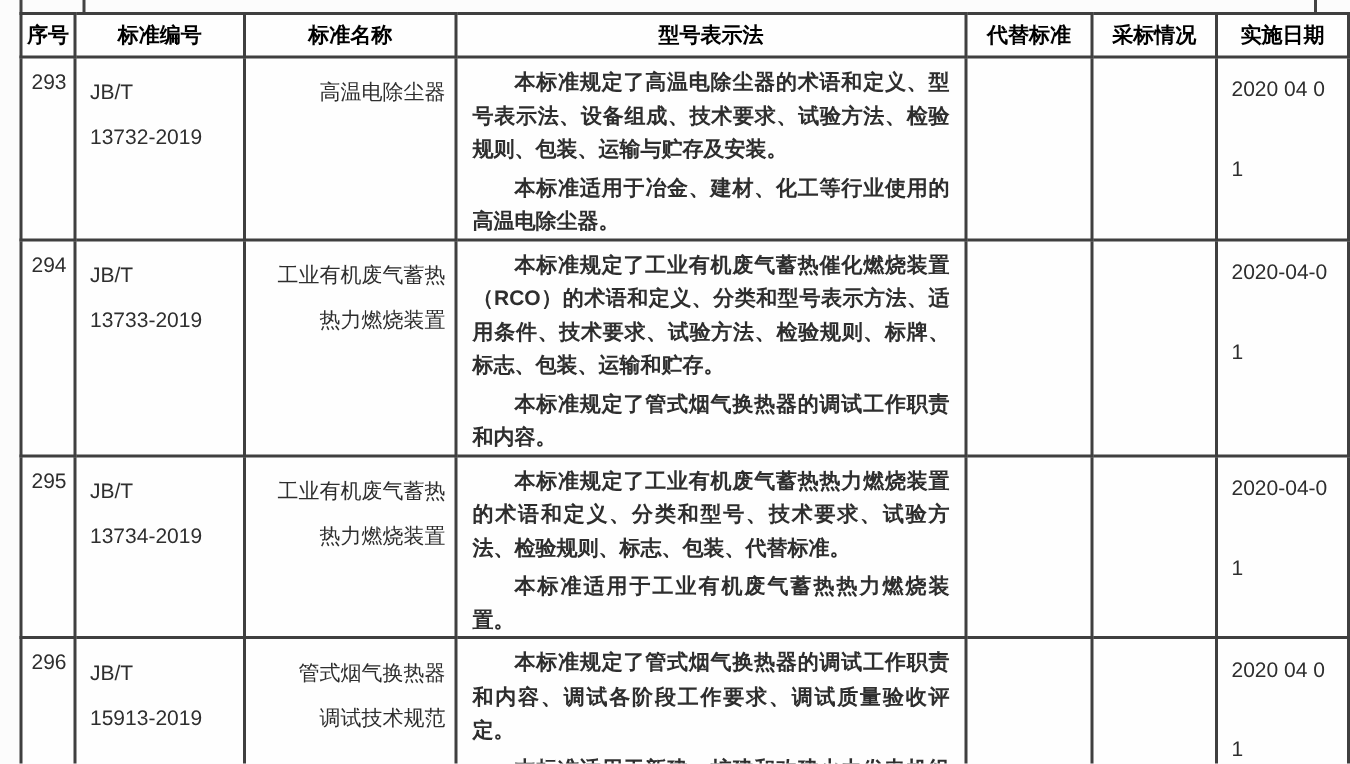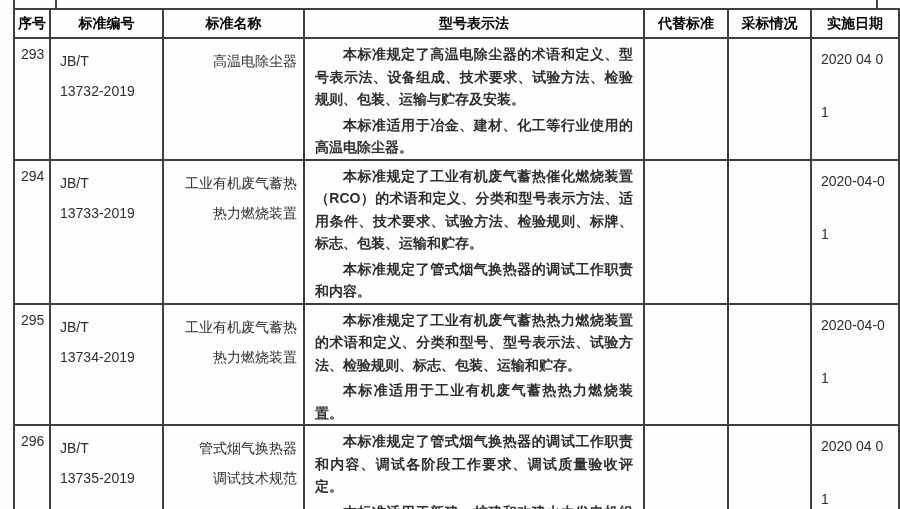--- a/index.html
+++ b/index.html
@@ -109,35 +109,35 @@
       </td>
     </tr>
         <tr class="r2">
       <td class="c-seq">295</td>
       <td class="c-code">
         <div>JB/T</div>
         <div>13734-2019</div>
       </td>
       <td class="c-name">工业有机废气蓄热热力燃烧装置</td>
       <td class="c-content">
-        <p>本标准规定了工业有机废气蓄热热力燃烧装置的术语和定义、分类和型号、型号表示法、试验方法、检验规则、标志、包装、运输和贮存。</p>
+        <p>本标准规定了工业有机废气蓄热热力燃烧装置的术语和定义、分类和型号、技术要求、试验方法、检验规则、标志、包装、代替标准。</p>
         <p>本标准适用于工业有机废气蓄热热力燃烧装置。</p>
       </td>
       <td></td>
       <td></td>
       <td class="c-date">
         <p>2020-04-0</p>
         <p>1</p>
       </td>
     </tr>
         <tr class="r3">
       <td class="c-seq">296</td>
       <td class="c-code">
         <div>JB/T</div>
-        <div>13735-2019</div>
+        <div>15913-2019</div>
       </td>
       <td class="c-name">管式烟气换热器　调试技术规范</td>
       <td class="c-content">
         <p>本标准规定了管式烟气换热器的调试工作职责和内容、调试各阶段工作要求、调试质量验收评定。</p>
         <p>本标准适用于新建、扩建和改建火力发电机组管式烟气换热器的调试工作及调试质量验收评定。</p>
       </td>
       <td></td>
       <td></td>
       <td class="c-date">
         <p>2020 04 0</p>

